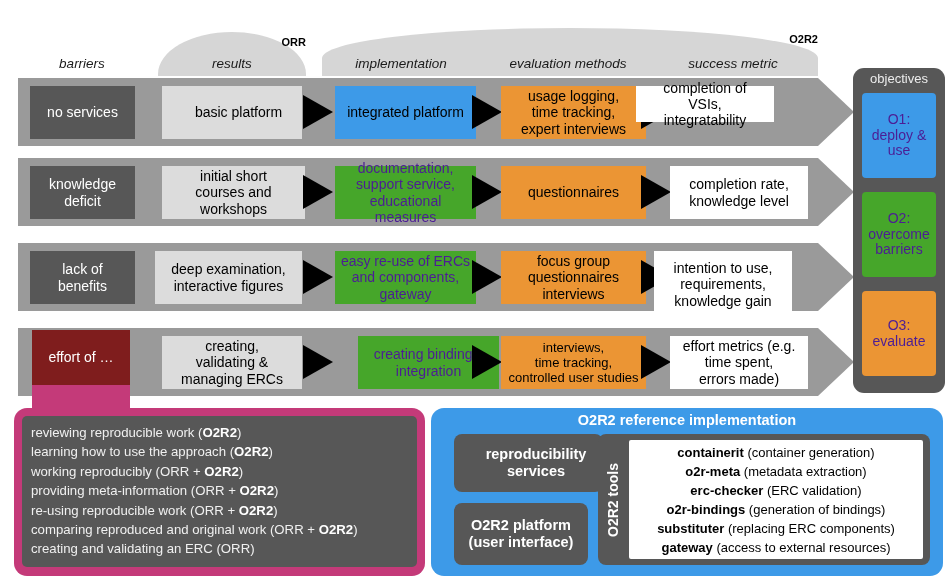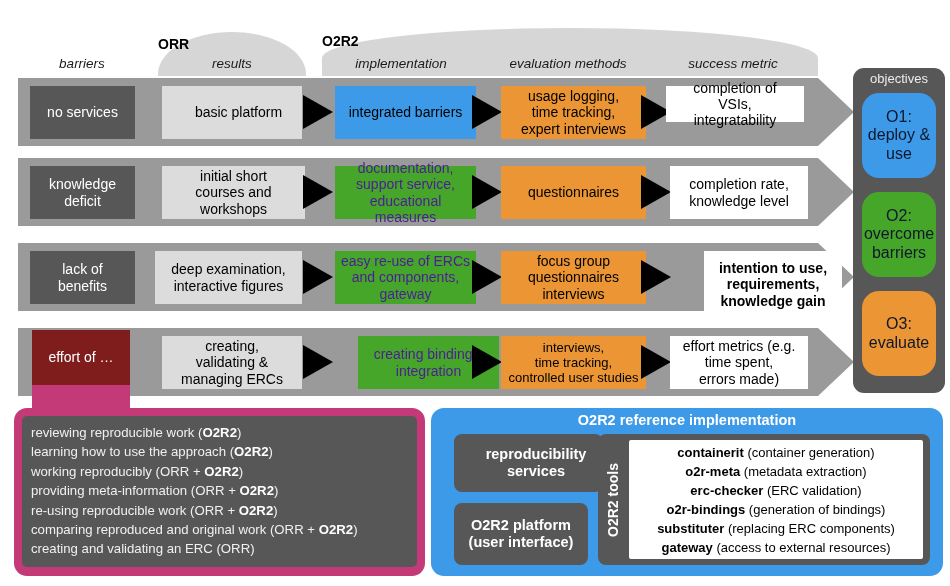--- a/index.html
+++ b/index.html
@@ -17,21 +17,21 @@
   .hill{position:absolute;background:#d6d6d6;}
   .hill.orr{
     left:158px;top:32px;width:148px;height:44px;
     border-radius:74px 74px 0 0 / 42px 42px 0 0;
   }
   .hill.o2r2{
     left:322px;top:28px;width:496px;height:48px;
     border-radius:248px 248px 0 0 / 30px 30px 0 0;
   }
   .grouptitle{
-    position:absolute;text-align:left;font-weight:bold;font-size:14px;color:#000;
+    position:absolute;text-align:right;font-weight:bold;font-size:11px;color:#000;
   }
   .colhdr{
     position:absolute;text-align:center;font-style:italic;font-size:13.5px;color:#1a1a1a;
   }
 
   
   .rowband{
     position:absolute;background:#9a9a9a;height:68px;
   }
   .rowarrow{
@@ -66,23 +66,23 @@
   .objpanel{
     position:absolute;left:853px;top:68px;width:92px;height:325px;
     background:#575757;border-radius:11px;
   }
   .objtitle{
     position:absolute;left:853px;top:71px;width:92px;
     text-align:center;font-size:13px;color:#ededed;
   }
   .objbox{
     position:absolute;left:862px;width:74px;
-    border-radius:17px;
+    border-radius:4px;
     display:flex;align-items:center;justify-content:center;
-    text-align:center;color:#0f172a;font-size:16px;line-height:1.14;
+    text-align:center;color:#4c1d95;font-size:14px;line-height:1.14;
   }
   .objbox.o1{top:93px;height:85px;background:#3d9ae8;}
   .objbox.o2{top:192px;height:85px;background:#46a62a;}
   .objbox.o3{top:291px;height:85px;background:#eb9534;}
 
   
   .pinkconnector{
     position:absolute;left:32px;top:330px;width:98px;height:105px;background:#c43a79;
   }
   .pinkpanel{
@@ -153,25 +153,25 @@
   <div class="colhdr" style="left:158px;top:56px;width:148px;">results</div>
   <div class="colhdr" style="left:326px;top:56px;width:150px;">implementation</div>
   <div class="colhdr" style="left:488px;top:56px;width:160px;">evaluation methods</div>
   <div class="colhdr" style="left:658px;top:56px;width:150px;">success metric</div>
 
   <div class="rowband" style="left:18px;top:78px;width:800px;"></div>
   <div class="rowarrow" style="left:818px;top:78px;"></div>
   <div class="cell barrier" style="left:30px;top:86px;width:105px;height:53px;">no services</div>
   <div class="cell result" style="left:162px;top:86px;width:140px;height:53px;padding-left:17px;">basic platform</div>
   <div class="tri" style="left:303px;top:95px;"></div>
-  <div class="cell impl-blue" style="left:335px;top:86px;width:141px;height:53px;">integrated barriers</div>
+  <div class="cell impl-blue" style="left:335px;top:86px;width:141px;height:53px;">integrated platform</div>
   <div class="tri" style="left:472px;top:95px;"></div>
   <div class="cell eval" style="left:501px;top:86px;width:145px;height:53px;">usage logging,<br>time tracking,<br>expert interviews</div>
   <div class="tri" style="left:641px;top:95px;"></div>
-  <div class="cell metric" style="left:666px;top:86px;width:138px;height:36px;">completion of<br>VSIs,<br>integratability</div>
+  <div class="cell metric" style="left:636px;top:86px;width:138px;height:36px;">completion of<br>VSIs,<br>integratability</div>
 
   <div class="rowband" style="left:18px;top:158px;width:800px;"></div>
   <div class="rowarrow" style="left:818px;top:158px;"></div>
   <div class="cell barrier" style="left:30px;top:166px;width:105px;height:53px;">knowledge<br>deficit</div>
   <div class="cell result" style="left:162px;top:166px;width:143px;height:53px;">initial short<br>courses and<br>workshops</div>
   <div class="tri" style="left:303px;top:175px;"></div>
   <div class="cell impl-green" style="left:335px;top:166px;width:141px;height:53px;">documentation,<br>support service,<br>educational measures</div>
   <div class="tri" style="left:472px;top:175px;"></div>
   <div class="cell eval" style="left:501px;top:166px;width:145px;height:53px;">questionnaires</div>
   <div class="tri" style="left:641px;top:175px;"></div>
@@ -179,21 +179,21 @@
 
   <div class="rowband" style="left:18px;top:243px;width:800px;"></div>
   <div class="rowarrow" style="left:818px;top:243px;"></div>
   <div class="cell barrier" style="left:30px;top:251px;width:105px;height:53px;">lack of<br>benefits</div>
   <div class="cell result" style="left:155px;top:251px;width:147px;height:53px;">deep examination,<br>interactive figures</div>
   <div class="tri" style="left:303px;top:260px;"></div>
   <div class="cell impl-green" style="left:335px;top:251px;width:141px;height:53px;">easy re-use of ERCs<br>and components,<br>gateway</div>
   <div class="tri" style="left:472px;top:260px;"></div>
   <div class="cell eval" style="left:501px;top:251px;width:145px;height:53px;">focus group<br>questionnaires<br>interviews</div>
   <div class="tri" style="left:641px;top:260px;"></div>
-  <div class="cell metric" style="left:704px;top:251px;width:138px;height:67px;font-weight:bold;">intention to use,<br>requirements,<br>knowledge gain</div>
+  <div class="cell metric" style="left:654px;top:251px;width:138px;height:67px;">intention to use,<br>requirements,<br>knowledge gain</div>
 
   <div class="rowband" style="left:18px;top:328px;width:800px;"></div>
   <div class="rowarrow" style="left:818px;top:328px;"></div>
   <div class="pinkconnector"></div>
   <div class="cell barrier pink" style="left:32px;top:330px;width:98px;height:55px;">effort of …</div>
   <div class="cell result" style="left:162px;top:336px;width:140px;height:53px;">creating,<br>validating &amp;<br>managing ERCs</div>
   <div class="tri" style="left:303px;top:345px;"></div>
   <div class="cell impl-green" style="left:335px;top:336px;width:141px;height:53px;margin-left:23px;">creating bindings,<br>integration</div>
   <div class="tri" style="left:472px;top:345px;"></div>
   <div class="cell eval" style="left:501px;top:336px;width:145px;height:53px;font-size:13px;">interviews,<br>time tracking,<br>controlled user studies</div>

